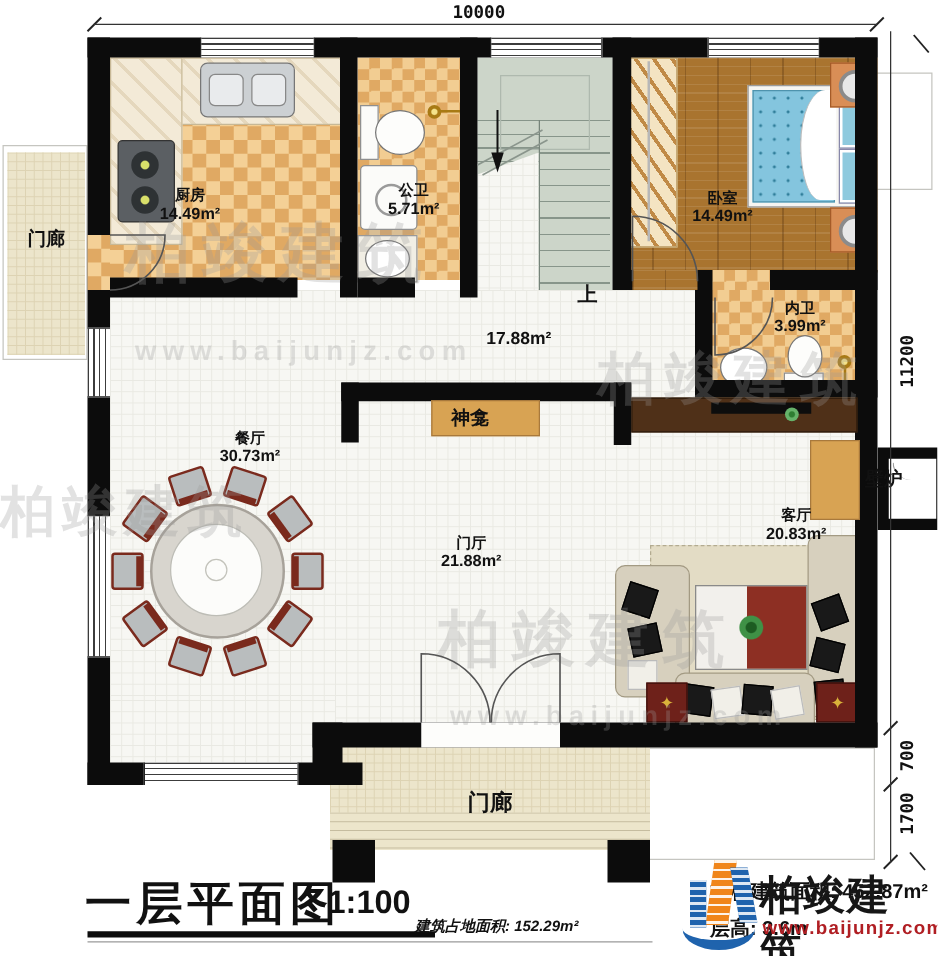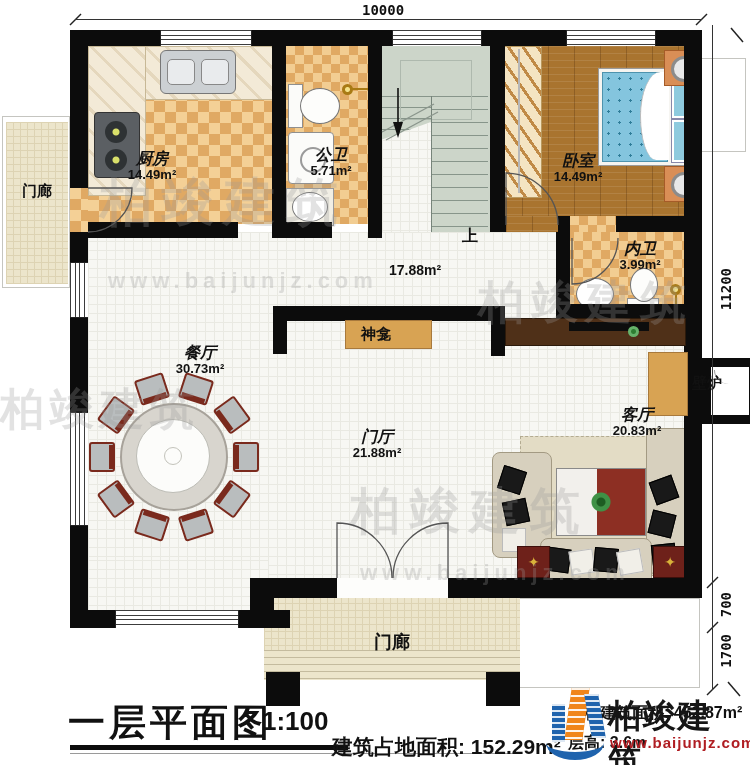--- a/index.html
+++ b/index.html
@@ -31,21 +31,21 @@
   .win-h{background:#fff;z-index:32;
          background-image:repeating-linear-gradient(to bottom,#3c3c3c 0 1px,transparent 1px 4.6px);
          border-left:1px solid #222;border-right:1px solid #222;}
   .win-v{background:#fff;z-index:32;
          background-image:repeating-linear-gradient(90deg,#3c3c3c 0 1px,transparent 1px 4.6px);
          border-top:1px solid #222;border-bottom:1px solid #222;}
   .gap{z-index:31;}
   .eave{border:1px solid #c5c5c0;z-index:1;}
   
   .rlabel{z-index:50;text-align:center;transform:translateX(-50%);line-height:1.15;white-space:nowrap;}
-  .rname{font-size:16px;font-weight:bold;font-style:italic;}
+  .rname{font-size:12px;font-weight:bold;}
   .rarea{font-size:13px;font-weight:bold;}
   .tag{z-index:50;font-weight:bold;transform:translateX(-50%);white-space:nowrap;}
   .dim{font-family:"DejaVu Sans Mono",monospace;font-weight:bold;font-size:14px;color:#111;z-index:55;}
   .vdim{writing-mode:vertical-rl;transform:rotate(180deg);}
   .wm{z-index:40;color:#9a9a9a;opacity:.28;font-weight:bold;pointer-events:none;white-space:nowrap;}
   
   .fix{z-index:20;}
   .white-box{background:#fbfbf9;border:1px solid #8f8f8f;}
   svg.overlay{position:absolute;left:0;top:0;z-index:45;pointer-events:none;}
   .chair{position:absolute;width:26px;height:22px;background:#b9bdbe;border:2px solid #7a2a1d;
@@ -286,21 +286,21 @@
   <div class="abs tag" style="left:667px;top:374px;font-size:15px;margin-left:40px;">壁炉</div>
   <div class="abs tag" style="left:37px;top:182px;font-size:15px;">门廊</div>
   <div class="abs tag" style="left:392px;top:630px;font-size:18px;">门廊</div>
   <div class="abs tag" style="left:470px;top:226px;font-size:16px;">上</div>
 
   <div class="abs tb" style="left:68px;top:698px;font-size:37px;letter-spacing:4px;">一层平面图</div>
   <div class="abs tb" style="left:262px;top:706px;font-size:26px;">1:100</div>
   <div class="abs" style="left:70px;top:745px;width:278px;height:5px;background:#0c0c0c;"></div>
   <div class="abs" style="left:70px;top:753px;width:452px;height:1px;background:#9a9a9a;"></div>
 
-  <div class="abs tb" style="left:332px;top:733px;font-size:21px;">
+  <div class="abs tb" style="left:332px;top:733px;font-size:12px;font-style:italic;">
     <span>建筑占地面积:</span>
     <span>152.29m²</span>
   </div>
   <div class="abs tb" style="left:568px;top:703px;font-size:16px;z-index:58;">
     <span>本栋建筑面积:</span>
     <span>452.87m²</span>
   </div>
   <div class="abs tb" style="left:568px;top:733px;font-size:16px;z-index:58;">
     <span>层高:</span>
     <span>3.6m</span>

